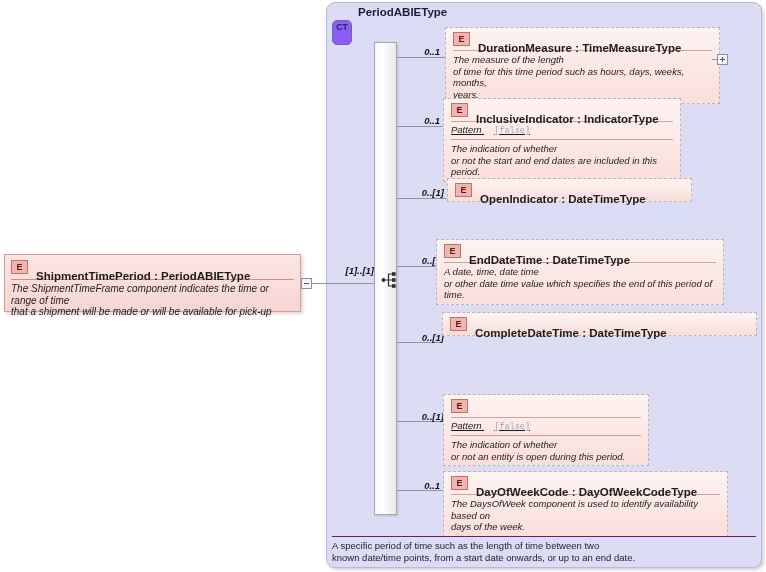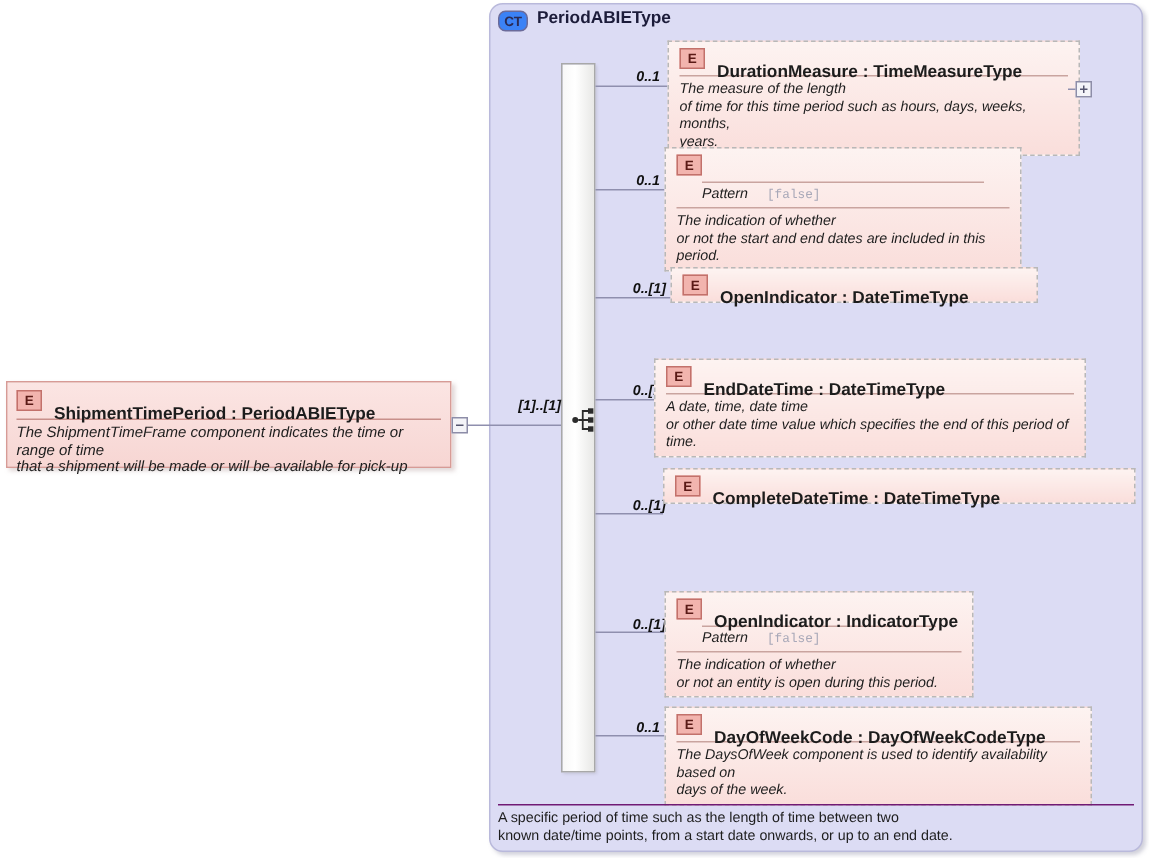--- a/index.html
+++ b/index.html
@@ -25,27 +25,27 @@
     width: 436px;
     height: 566px;
     box-sizing: border-box;
     background: #dcdcf4;
     border: 1px solid #b9b9db;
     border-radius: 9px;
     box-shadow: 2px 2px 3px rgba(120,120,150,0.35);
   }
   #ct-badge {
     left: 332px;
-    top: 7px;
+    top: 20px;
     width: 20px;
-    height: 14px;
+    height: 25px;
     box-sizing: border-box;
     border: 1px solid #6b6b9a;
     border-radius: 5px;
-    background: #3b82f6;
+    background: #8b5cf6;
     font-size: 9px;
     line-height: 12px;
     text-align: center;
     color: #2a2a55;
     font-weight: bold;
     letter-spacing: -0.2px;
   }
   #ct-title {
     left: 358px;
     top: 5px;
@@ -145,27 +145,28 @@
     border: 1px dashed #b8b8b8;
     padding: 0;
   }
   .child-box .hdr {
     height: 22px;
     display: flex;
     align-items: center;
     padding-left: 7px;
   }
   .child-box .pattern-row {
-    margin: 0 24px;
+    margin: 0 7px;
     border-top: 1px solid #c9a49f;
     padding: 2px 0 2px 0;
     font-size: 9.5px;
     color: #1d1d1d;
     line-height: 12px;
     white-space: nowrap;
+    text-decoration: underline;
   }
   .child-box .pattern-row .plabel {
     font-style: italic;
     font-weight: normal;
   }
   .child-box .pattern-row .pval {
     margin-left: 10px;
     color: #a8a8b8;
     font-family: "Liberation Mono", monospace;
     font-size: 8.5px;
@@ -267,20 +268,21 @@
 <div class="abs expand-box" style="left:717px; top:54px;">
   <span class="bar-h"></span>
   <span class="bar-v"></span>
 </div>
 
 <div class="abs hline" style="left:397px; top:126px; width:46px;"></div>
 <div class="abs card" style="left:404px; top:115px; width:36px;">0..1</div>
 <div class="abs child-box" style="left:443px; top:98px; width:238px;">
   <div class="hdr">
     <span class="e-badge">E</span>
+    <span class="elem-title">InclusiveIndicator : IndicatorType</span>
   </div>
   <div class="pattern-row">
     <span class="plabel">Pattern</span>
     <span class="pval">[false]</span>
   </div>
   <div class="doc">The indication of whether
 or not the start and end dates are included in this period.</div>
 </div>
 
 <div class="abs hline" style="left:397px; top:198px; width:50px;"></div>
@@ -311,21 +313,20 @@
     <span class="e-badge">E</span>
     <span class="elem-title">CompleteDateTime : DateTimeType</span>
   </div>
 </div>
 
 <div class="abs hline" style="left:397px; top:421px; width:46px;"></div>
 <div class="abs card" style="left:404px; top:411px; width:40px;">0..[1]</div>
 <div class="abs child-box" style="left:443px; top:394px; width:206px;">
   <div class="hdr">
     <span class="e-badge">E</span>
-    <span class="elem-title">OpenIndicator : IndicatorType</span>
   </div>
   <div class="pattern-row">
     <span class="plabel">Pattern</span>
     <span class="pval">[false]</span>
   </div>
   <div class="doc">The indication of whether
 or not an entity is open during this period.</div>
 </div>
 
 <div class="abs hline" style="left:397px; top:490px; width:46px;"></div>

